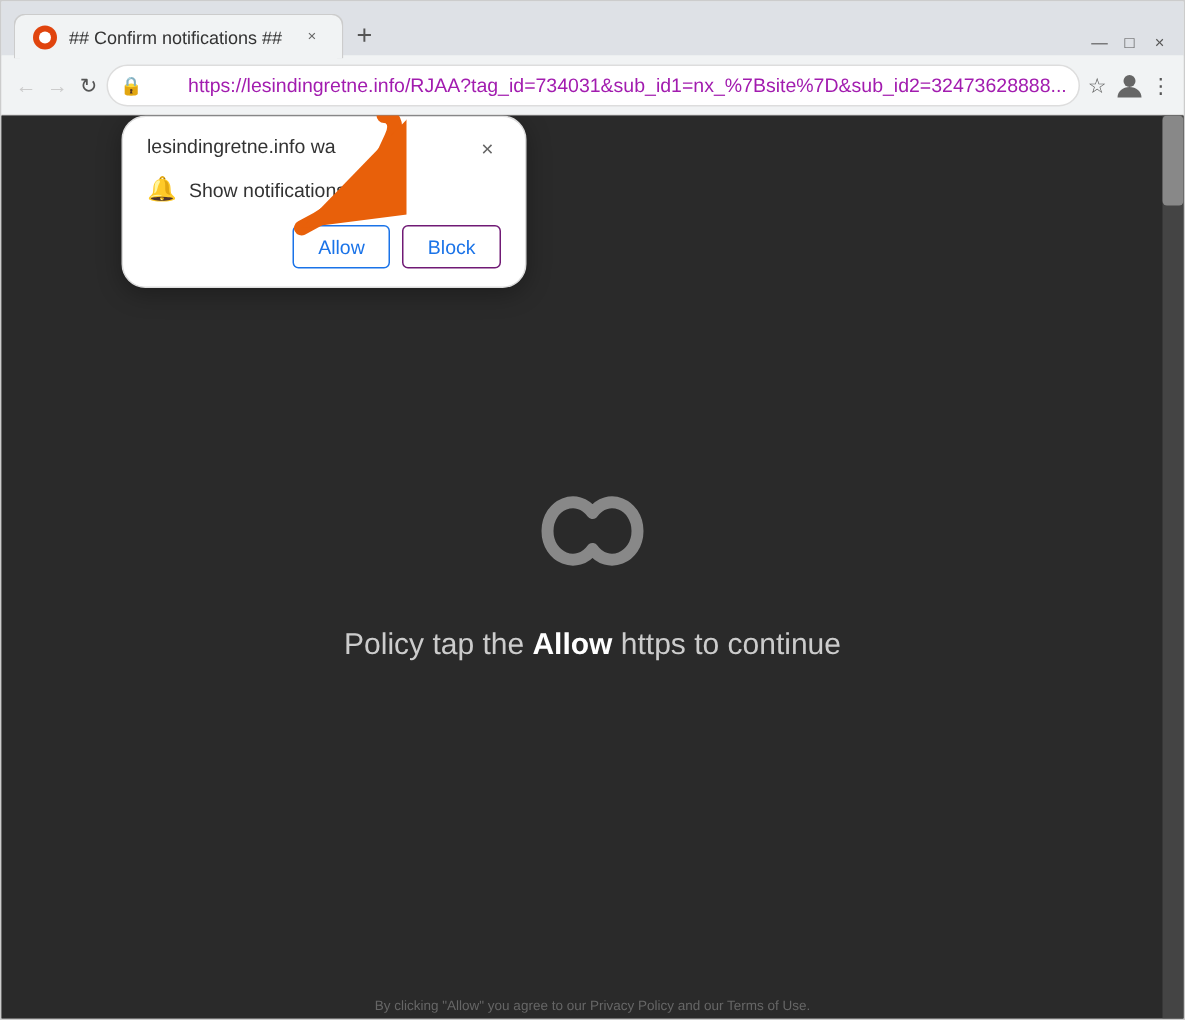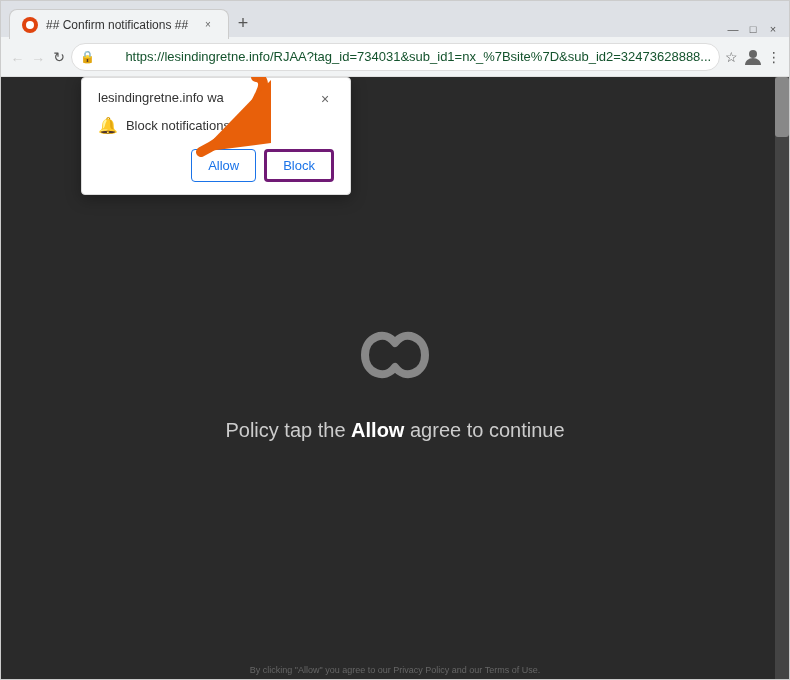--- a/index.html
+++ b/index.html
@@ -124,21 +124,21 @@
       align-items: center;
       padding: 0 8px;
       gap: 6px;
     }
     .lock-icon {
       font-size: 12px;
       color: #555;
     }
     .url-text {
       font-size: 13px;
-      color: #14532d;
+      color: #a21caf;
       overflow: hidden;
       white-space: nowrap;
       text-overflow: ellipsis;
       flex: 1;
       padding-left: 24px;
     }
     .star-icon, .account-icon, .menu-icon {
       width: 24px; height: 24px;
       display: flex; align-items: center; justify-content: center;
       font-size: 14px;
@@ -243,21 +243,21 @@
       color: #666;
     }
 
     
     .notification-popup {
       position: absolute;
       top: 0;
       left: 80px;
       background: #fff;
       border: 1px solid #ddd;
-      border-radius: 4px;
+      border-radius: 16px;
       box-shadow: 0 4px 16px rgba(0,0,0,0.3);
       width: 270px;
       padding: 12px 16px;
       z-index: 100;
     }
     .popup-header {
       display: flex;
       justify-content: space-between;
       align-items: flex-start;
       margin-bottom: 8px;
@@ -299,21 +299,21 @@
       background: #fff;
       border: 1px solid #1a73e8;
       color: #1a73e8;
       border-radius: 4px;
       font-size: 13px;
       cursor: pointer;
     }
     .btn-block {
       padding: 6px 16px;
       background: #fff;
-      border: 3px solid #701a75;
+      border: 1px solid #701a75;
       color: #1a73e8;
       border-radius: 4px;
       font-size: 13px;
       cursor: pointer;
     }
 
     
     .orange-arrow {
       position: absolute;
       top: -10px;
@@ -365,35 +365,35 @@
 
     <div class="page-content">
 
       <div class="logo-container">
         <svg class="logo-svg" viewBox="0 0 120 80" xmlns="http://www.w3.org/2000/svg">
           <path d="M30 40 C30 22, 50 14, 60 28 C70 14, 90 22, 90 40 C90 58, 70 66, 60 52 C50 66, 30 58, 30 40 Z" fill="none" stroke="#888" stroke-width="8" stroke-linecap="round" stroke-linejoin="round"></path>
         </svg>
       </div>
 
       <p class="page-message">
-        <span>Policy tap the </span><strong>Allow</strong><span> agree to continue</span>
+        <span>Policy tap the </span><strong>Allow</strong><span> https to continue</span>
       </p>
 
 
       <div class="disclaimer">By clicking "Allow" you agree to our Privacy Policy and our Terms of Use.</div>
     </div>
 
     <div class="notification-popup">
       <div class="popup-header">
         <span class="popup-site">lesindingretne.info wa</span>
         <div class="popup-close">×</div>
       </div>
       <div class="popup-notification-row">
         <span class="bell-icon">🔔</span>
-        <span class="notification-label">Block notifications</span>
+        <span class="notification-label">Show notifications</span>
       </div>
       <div class="popup-buttons">
         <button class="btn-allow">Allow</button>
         <button class="btn-block">Block</button>
       </div>
     </div>
 
     <div class="orange-arrow">
       <svg width="90" height="100" viewBox="0 0 90 100">
         <defs>

